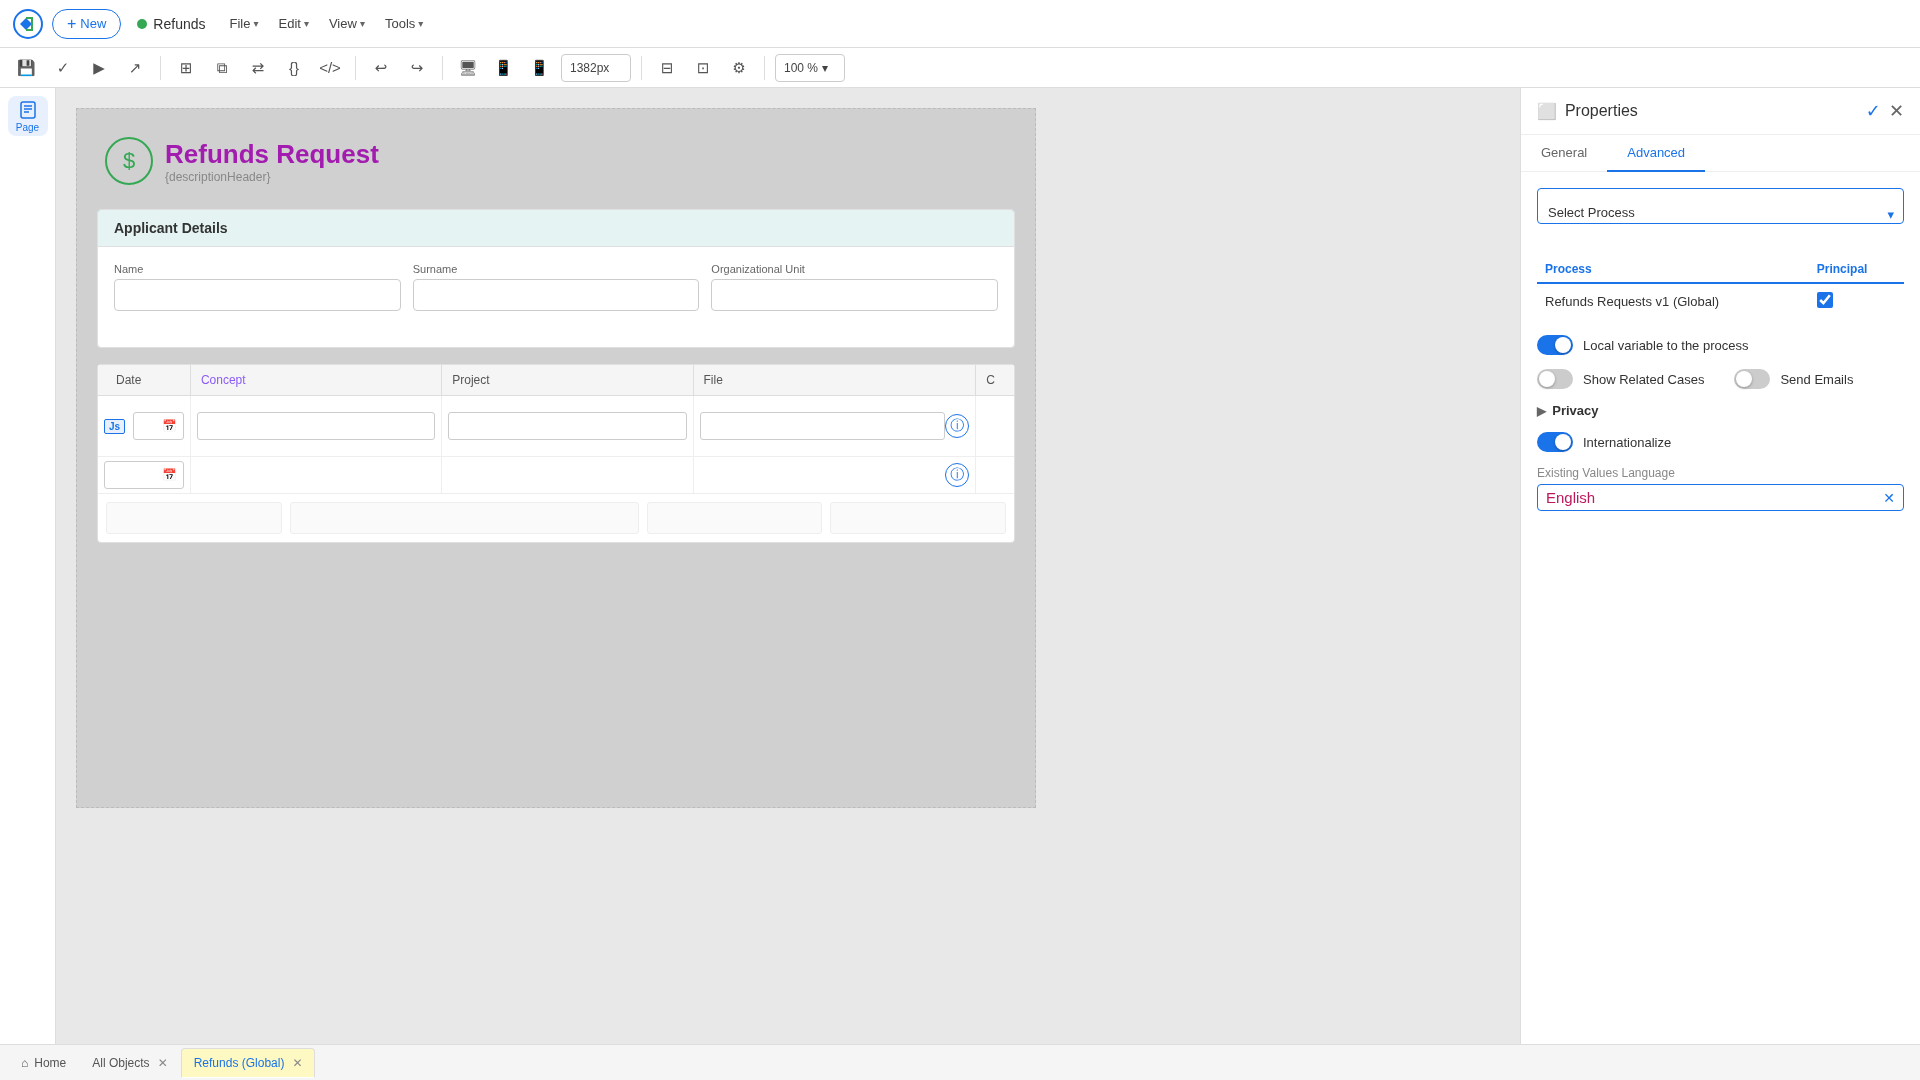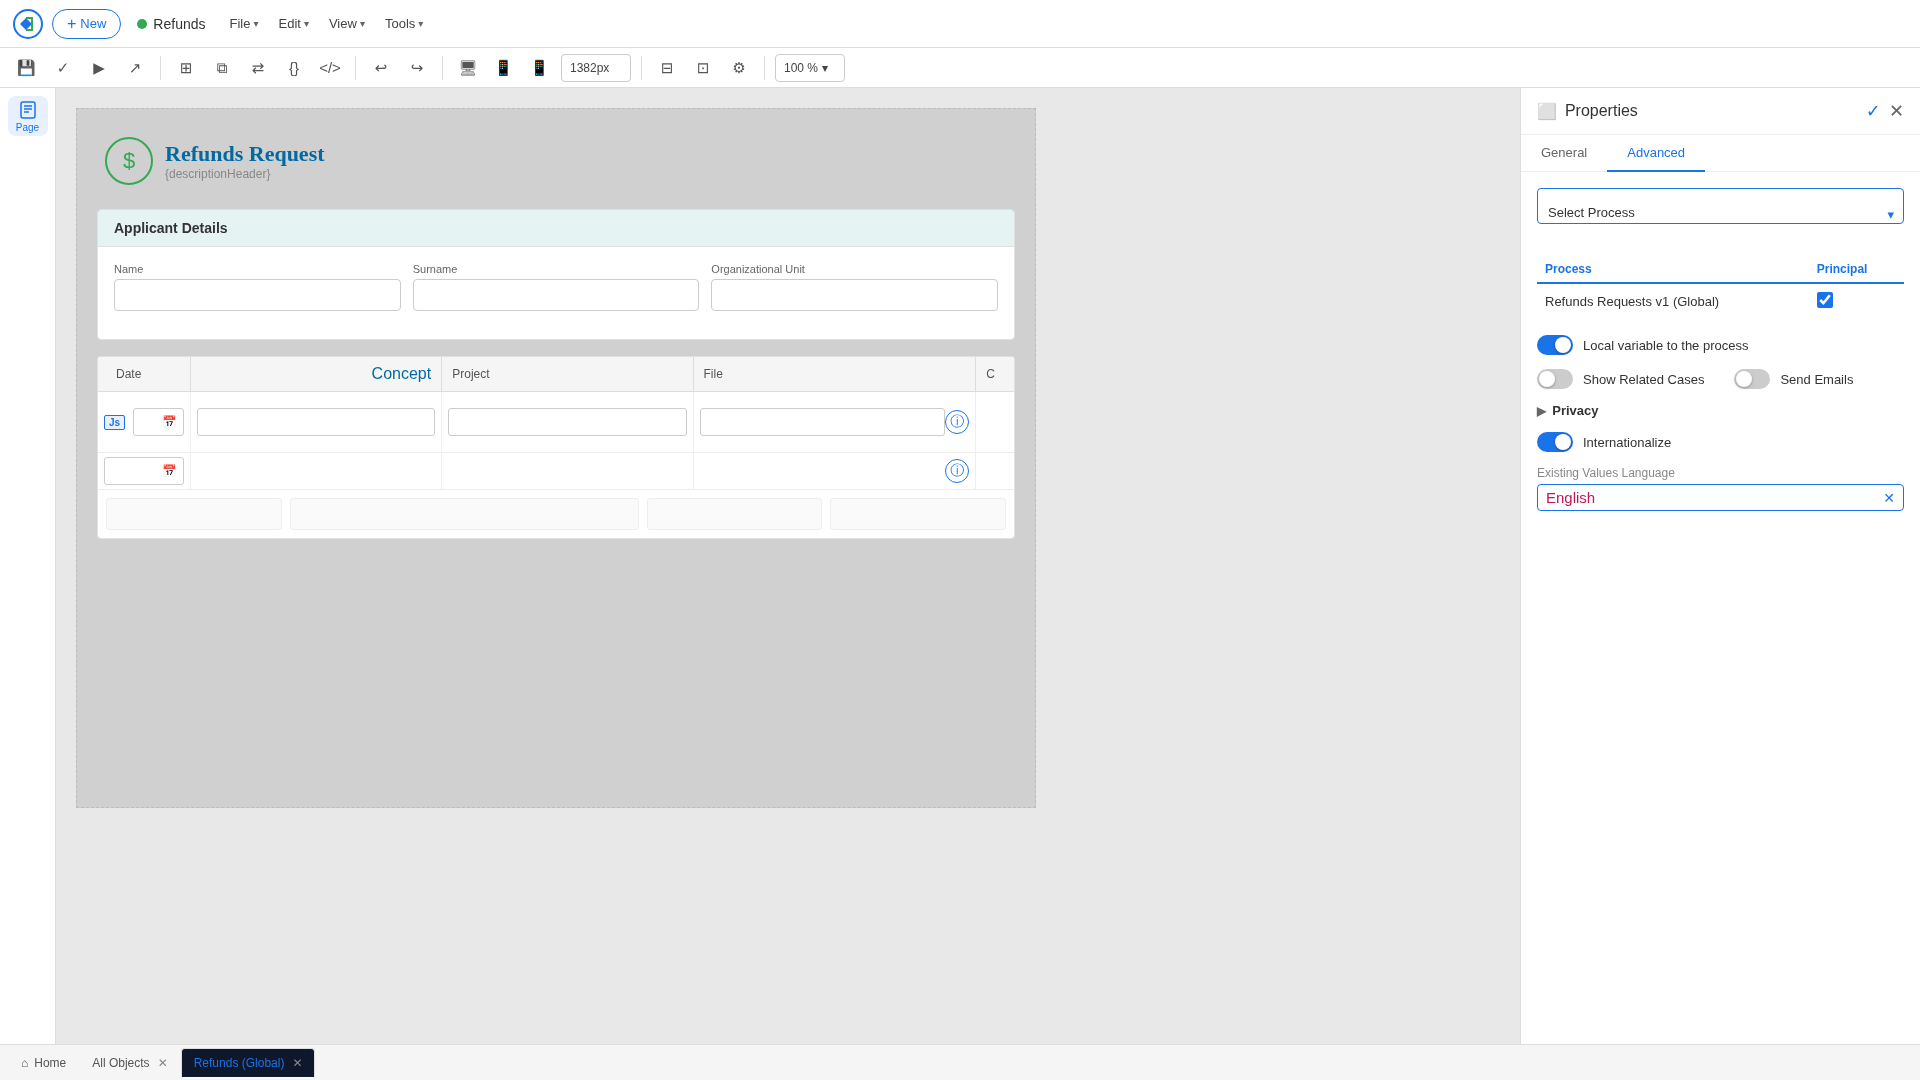--- a/index.html
+++ b/index.html
@@ -81,34 +81,34 @@
     }
 
     
     .form-header {
       display: flex; align-items: center; gap: 12px; margin-bottom: 16px; padding: 8px;
     }
     .form-icon {
       width: 48px; height: 48px; border: 2px solid #34a853; border-radius: 50%;
       display: flex; align-items: center; justify-content: center; color: #34a853; font-size: 22px;
     }
-    .form-title { font-size: 22px; font-weight: 600; color: #0369a1; font-family: Liberation Serif, serif; }
+    .form-title { font-size: 26px; font-weight: 600; color: #a21caf; }
     .form-desc { font-size: 12px; color: #888; }
 
     .form-section {
       background: #fff; border: 1px solid #e0e0e0; margin-bottom: 16px;
       border-radius: 4px;
     }
     .section-header {
       background: rgba(0,150,136,0.1); padding: 10px 16px;
       font-size: 14px; font-weight: 600; color: #333;
       border-bottom: 1px solid #e0e0e0;
     }
     .section-body { padding: 16px; }
-    .form-row { display: flex; gap: 12px; margin-bottom: 12px; }
+    .form-row { display: flex; gap: 12px; margin-bottom: 20px; }
     .form-field { flex: 1; }
     .field-label { font-size: 11px; color: #666; margin-bottom: 4px; }
     .field-input {
       width: 100%; height: 32px; border: 1px solid #ccc; border-radius: 4px;
       background: #fff; padding: 0 8px;
     }
     .date-input {
       width: 100%; height: 28px; border: 1px solid #ccc; border-radius: 3px;
       display: flex; align-items: center; justify-content: space-between; padding: 0 6px; background: #fff;
       font-size: 12px;
@@ -205,21 +205,21 @@
     .bottom-tabs {
       display: flex; align-items: center; height: 36px;
       background: #f5f5f5; border-top: 1px solid #ddd; padding: 0 8px; gap: 0;
     }
     .bottom-tab {
       display: flex; align-items: center; gap: 6px; padding: 4px 12px;
       font-size: 12px; color: #555; cursor: pointer; border-radius: 4px 4px 0 0;
       border: 1px solid transparent; height: 30px;
     }
     .bottom-tab.active {
-      background: #0f172a; border-color: #ddd; border-bottom-color: #fff;
+      background: #fef9c3; border-color: #ddd; border-bottom-color: #fff;
       color: #1a73e8;
     }
     .bottom-tab .close-x { color: #888; font-size: 12px; margin-left: 2px; }
     .home-icon { font-size: 12px; }
   </style>
 </head>
 <body>
 
 <div class="topbar">
   <div class="logo">
@@ -337,21 +337,21 @@
         </div>
       </div>
 
       <div class="form-section">
         <table style="width:100%; border-collapse: collapse;">
           <thead>
             <tr>
               <th style="padding:8px 18px; font-size:12px; font-weight:500; color:#555; border-bottom:1px solid #ddd; border-right:1px solid #ddd; background:#f5f5f5; text-align:left;">
                 <span>Date</span>
               </th>
-              <th style="padding:8px 10px; font-size:16px; font-weight:500; color:#0369a1; border-bottom:1px solid #ddd; border-right:1px solid #ddd; background:#f5f5f5; text-align:right;">
+              <th style="padding:8px 10px; font-size:12px; font-weight:500; color:#8b5cf6; border-bottom:1px solid #ddd; border-right:1px solid #ddd; background:#f5f5f5; text-align:left;">
                 <span>Concept</span>
               </th>
               <th style="padding:8px 10px; font-size:12px; font-weight:500; color:#555; border-bottom:1px solid #ddd; border-right:1px solid #ddd; background:#f5f5f5; text-align:left;">
                 <span>Project</span>
               </th>
               <th style="padding:8px 10px; font-size:12px; font-weight:500; color:#555; border-bottom:1px solid #ddd; border-right:1px solid #ddd; background:#f5f5f5; text-align:left;">
                 <span>File</span>
               </th>
               <th style="padding:8px 10px; font-size:12px; font-weight:500; color:#555; border-bottom:1px solid #ddd; background:#f5f5f5; text-align:left;">
                 <span>C</span>

